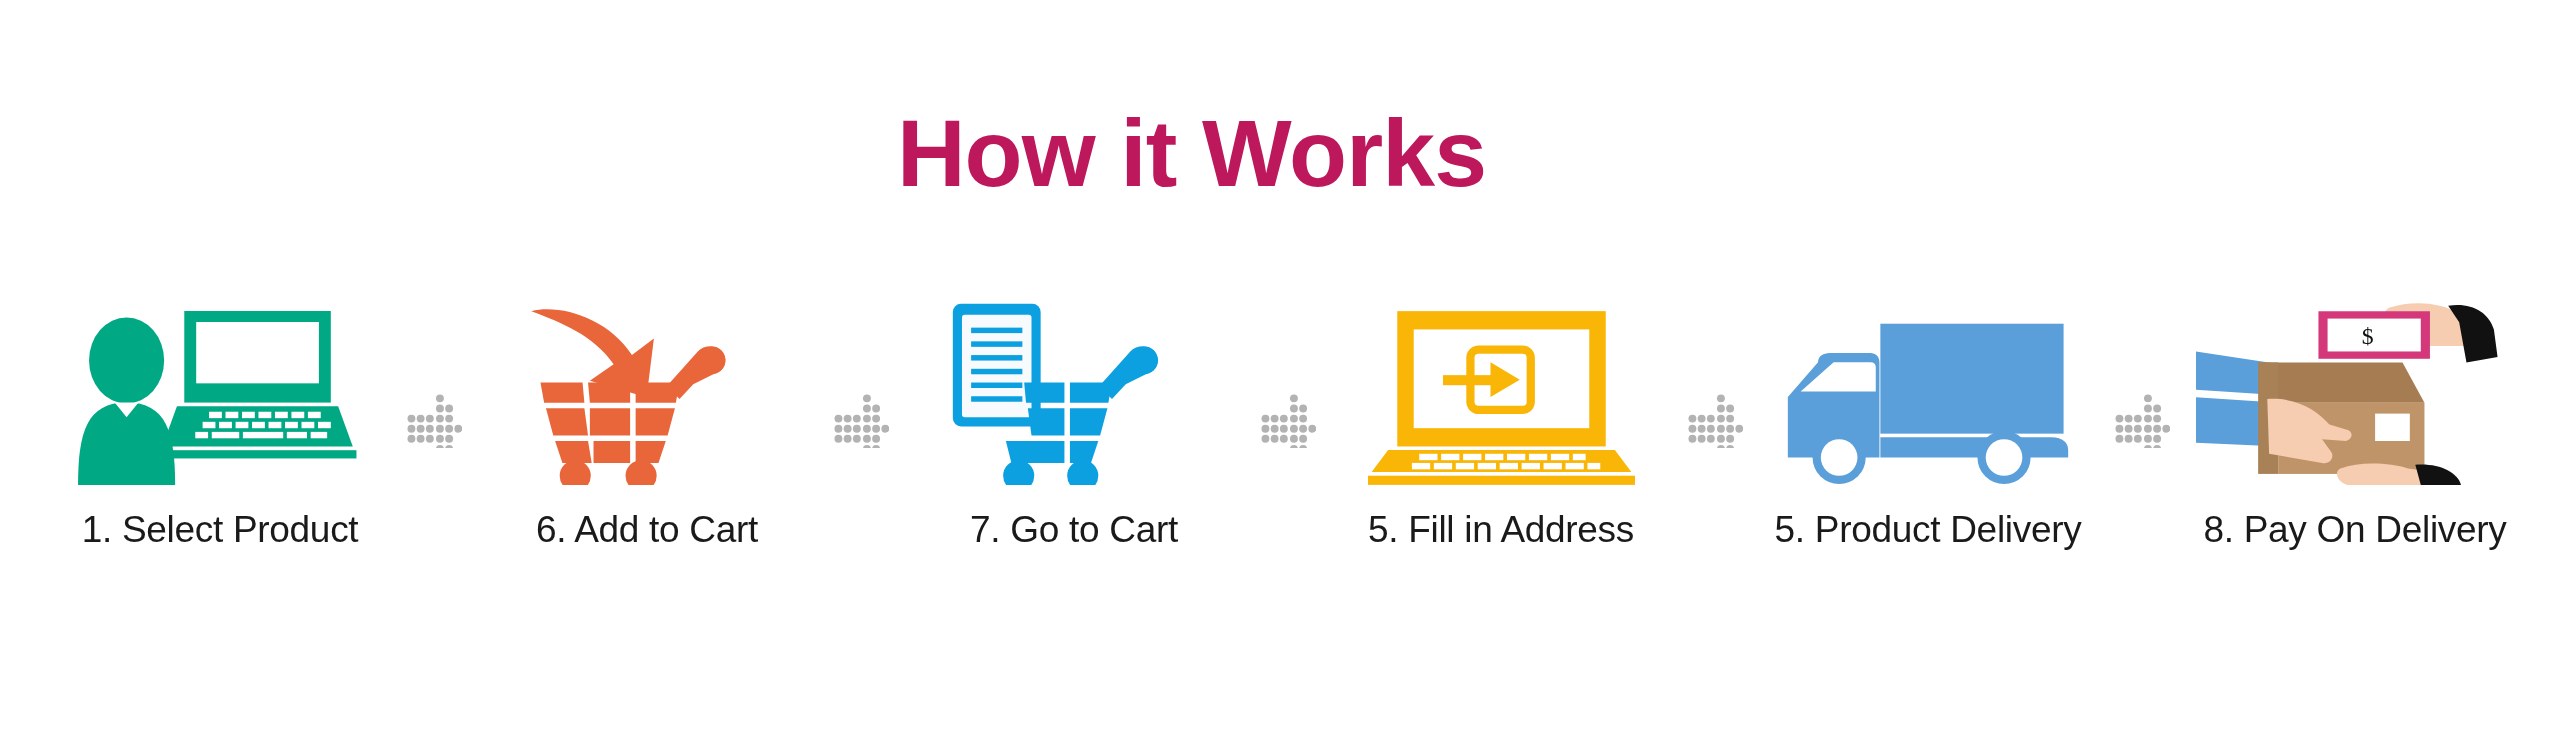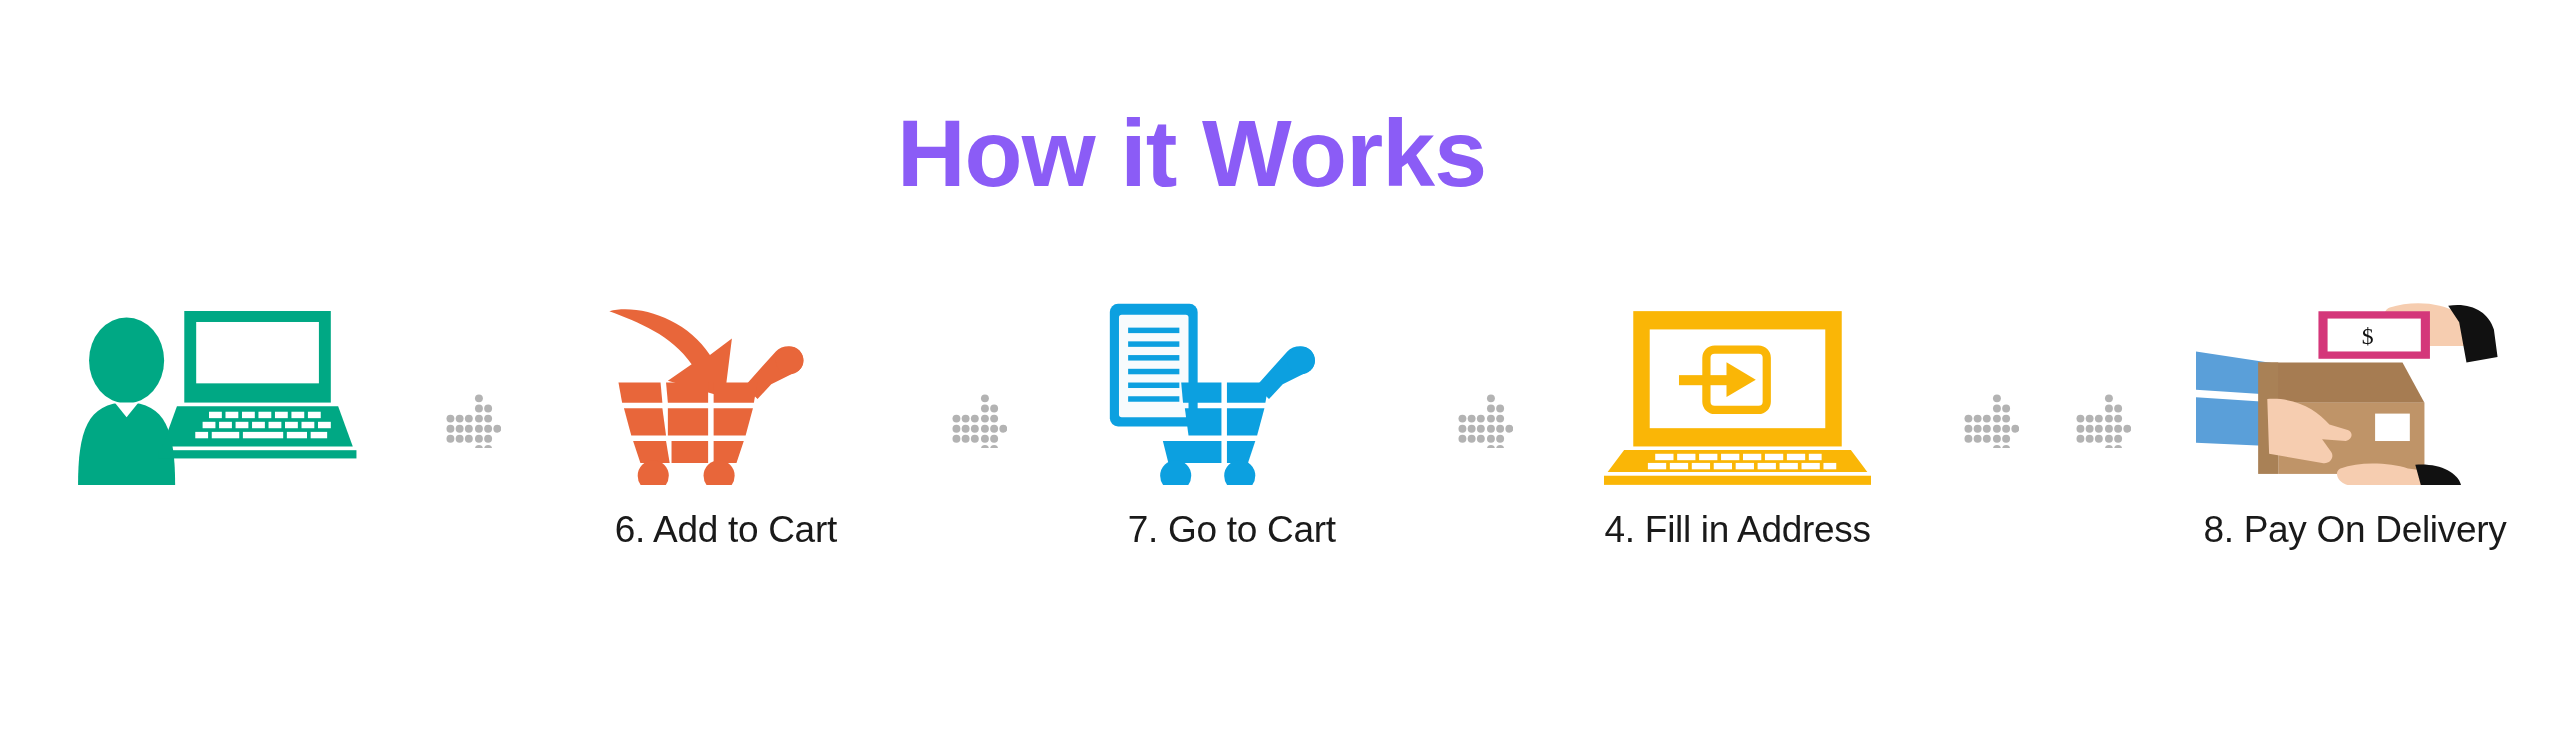--- a/index.html
+++ b/index.html
@@ -22,21 +22,21 @@
   .title {
     position: absolute;
     top: 106px;
     left: 0;
     width: 2383px;
     text-align: center;
     font-size: 95px;
     font-weight: bold;
     line-height: 1;
     letter-spacing: -0.9px;
-    color: #8b5cf6;
+    color: #be185d;
     font-family: "Liberation Sans", sans-serif;
   }
   .steps {
     position: absolute;
     top: 302px;
     left: 50px;
     width: 2475px;
     height: 329px;
     display: flex;
     flex-direction: row;
@@ -117,20 +117,21 @@
               <rect x="262" y="121" width="14" height="7"></rect>
             <rect x="128" y="132" width="14" height="7"></rect>
               <rect x="146" y="132" width="30" height="7"></rect>
             <rect x="180" y="132" width="44" height="7"></rect>
               <rect x="228" y="132" width="22" height="7"></rect>
             <rect x="254" y="132" width="18" height="7"></rect>
           </g>
           <rect x="88" y="152" width="216" height="9" fill="#00A884"></rect>
         </svg>
       </div>
+      <div class="label">1. Select Product</div>
     </div>
 
     <div class="sep">
       <svg width="57" height="57" viewBox="0 0 62 62">
         <g fill="#B3B3B3">
           <circle cx="38" cy="8" r="4.3"></circle>
           <circle cx="38" cy="19" r="4.3"></circle>
             <circle cx="48" cy="19" r="4.3"></circle>
           <circle cx="7" cy="30" r="4.3"></circle>
             <circle cx="17" cy="30" r="4.3"></circle>
@@ -300,21 +301,21 @@
               <rect x="120" y="166" width="20" height="7"></rect>
             <rect x="144" y="166" width="20" height="7"></rect>
               <rect x="168" y="166" width="20" height="7"></rect>
             <rect x="192" y="166" width="20" height="7"></rect>
               <rect x="216" y="166" width="20" height="7"></rect>
             <rect x="240" y="166" width="14" height="7"></rect>
           </g>
           <rect x="0" y="180" width="292" height="10" fill="#FAB606"></rect>
         </svg>
       </div>
-      <div class="label">4. Fill in Address</div>
+      <div class="label">5. Fill in Address</div>
     </div>
 
     <div class="sep">
       <svg width="57" height="57" viewBox="0 0 62 62">
         <g fill="#B3B3B3">
           <circle cx="38" cy="8" r="4.3"></circle>
           <circle cx="38" cy="19" r="4.3"></circle>
             <circle cx="48" cy="19" r="4.3"></circle>
           <circle cx="7" cy="30" r="4.3"></circle>
             <circle cx="17" cy="30" r="4.3"></circle>
@@ -332,20 +333,39 @@
             <circle cx="27" cy="52" r="4.3"></circle>
           <circle cx="38" cy="52" r="4.3"></circle>
             <circle cx="48" cy="52" r="4.3"></circle>
           <circle cx="38" cy="63" r="4.3"></circle>
             <circle cx="48" cy="63" r="4.3"></circle>
           <circle cx="38" cy="74" r="4.3"></circle>
         </g>
       </svg>
     </div>
 
+    <div class="step">
+      <div class="icon-box">
+        <svg width="284" height="165" viewBox="0 0 310 180">
+
+          <rect x="103" y="4" width="200" height="120" fill="#5A9FD9"></rect>
+
+          <path d="M35 46 C 35 40 40 36 48 36 L92 36 C 98 36 102 40 102 46 L102 150 L2 150 L2 84 Z" fill="#5A9FD9"></path>
+          <path d="M52 46 L92 46 C 96 46 98 48 98 52 L98 78 L16 78 Z" fill="#ffffff"></path>
+
+          <path d="M103 128 L290 128 C302 128 308 134 308 142 L308 150 L103 150 Z" fill="#5A9FD9"></path>
+
+          <circle cx="58" cy="150" r="29" fill="#5A9FD9"></circle>
+          <circle cx="58" cy="150" r="20" fill="#ffffff"></circle>
+          <circle cx="238" cy="150" r="29" fill="#5A9FD9"></circle>
+          <circle cx="238" cy="150" r="20" fill="#ffffff"></circle>
+        </svg>
+      </div>
+      <div class="label">5. Product Delivery</div>
+    </div>
 
     <div class="sep">
       <svg width="57" height="57" viewBox="0 0 62 62">
         <g fill="#B3B3B3">
           <circle cx="38" cy="8" r="4.3"></circle>
           <circle cx="38" cy="19" r="4.3"></circle>
             <circle cx="48" cy="19" r="4.3"></circle>
           <circle cx="7" cy="30" r="4.3"></circle>
             <circle cx="17" cy="30" r="4.3"></circle>
             <circle cx="27" cy="30" r="4.3"></circle>

